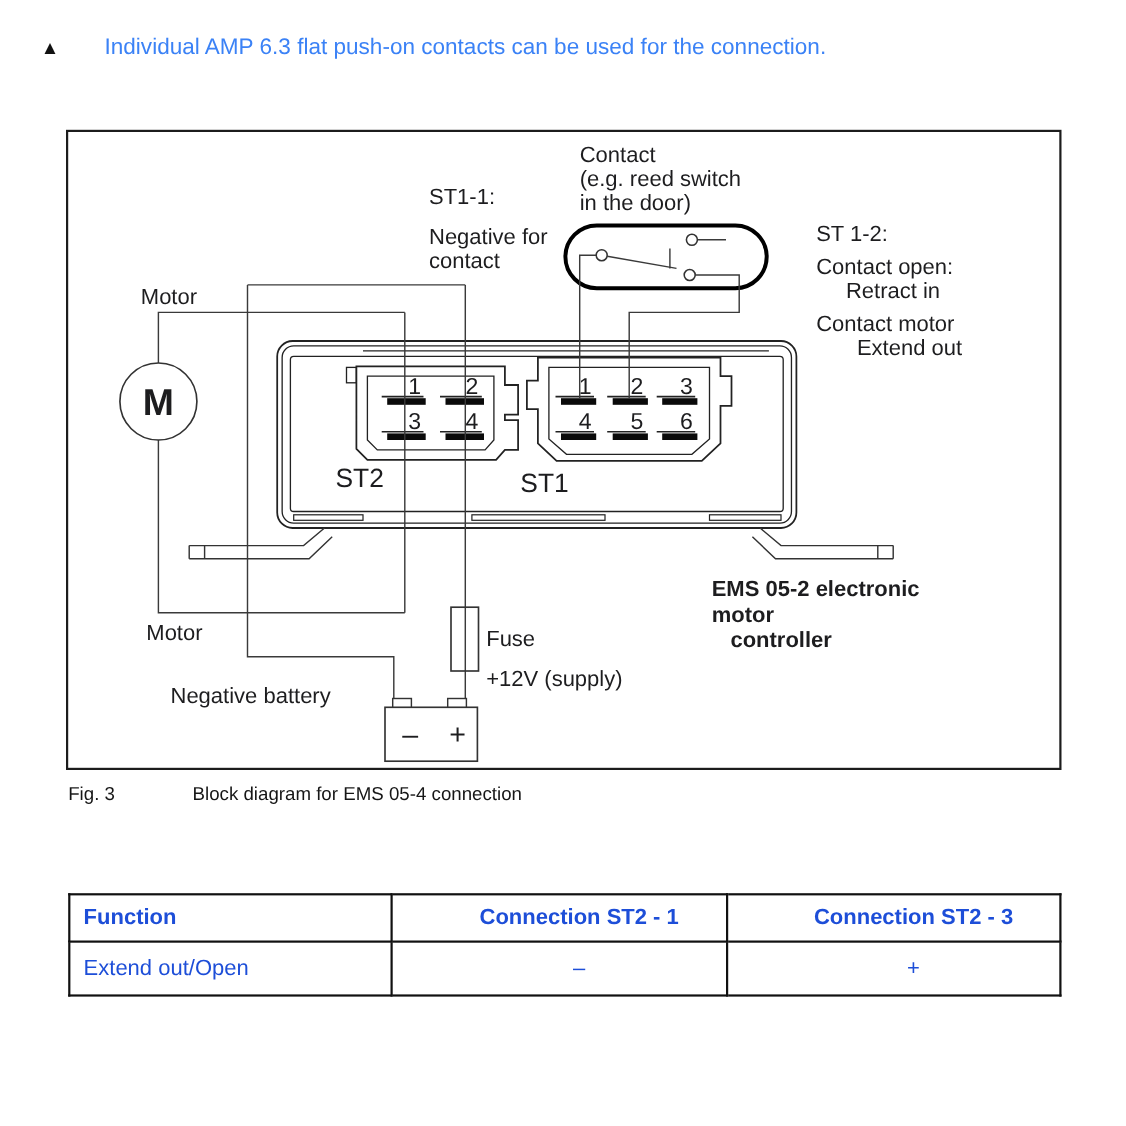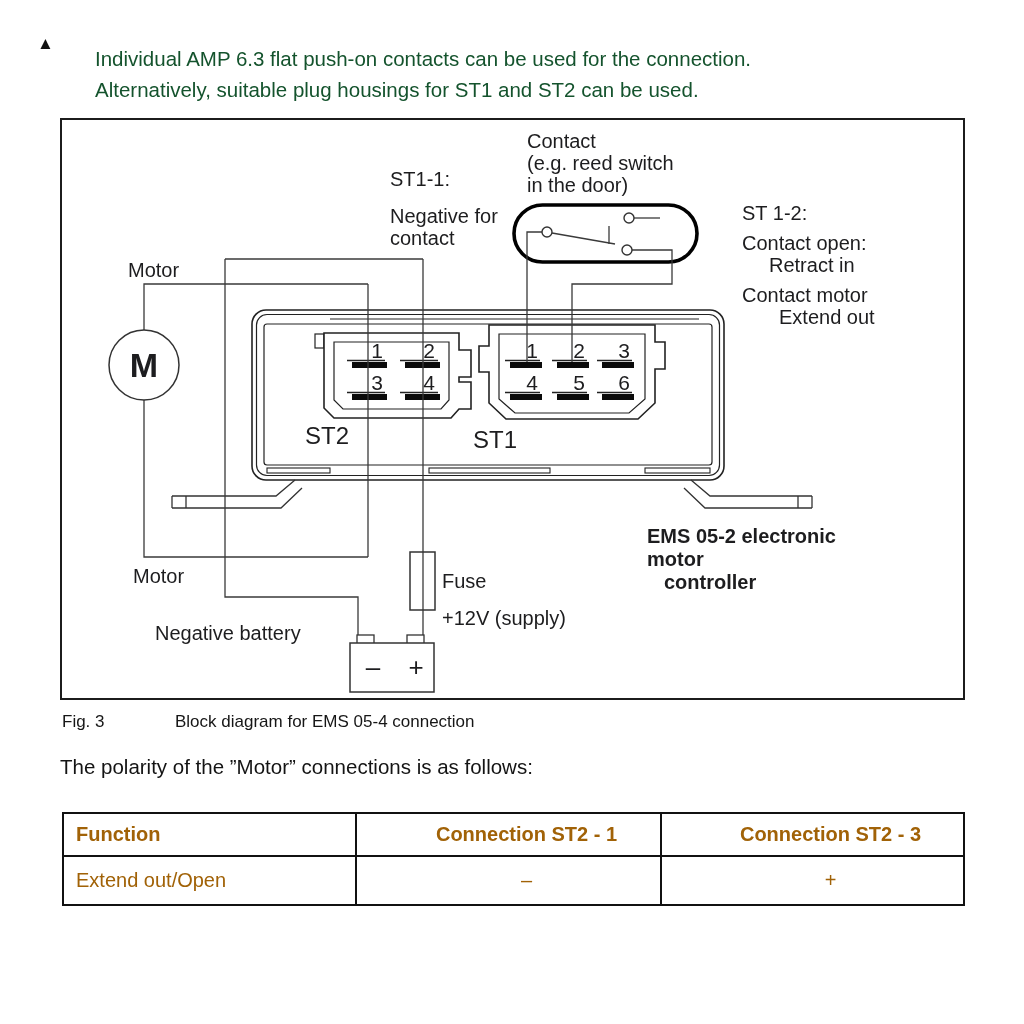--- a/index.html
+++ b/index.html
@@ -1,44 +1,43 @@
 <!DOCTYPE html>
 <html><head>
 <meta charset="utf-8">
 <style>
   html,body{margin:0;padding:0;background:#ffffff;}
   .page{position:relative;width:1024px;height:1024px;background:#fff;
         font-family:"Liberation Sans", sans-serif;color:#1a1a1a;overflow:hidden;}
   .note-bullet{position:absolute;left:37px;top:34px;font-size:17px;color:#111;}
-  .note-line{position:absolute;left:95px;font-size:20.5px;color:#14532d;white-space:nowrap;margin-top:16px;}
+  .note-line{position:absolute;left:95px;font-size:20.5px;color:#3b82f6;white-space:nowrap;}
   .figure{position:absolute;left:60px;top:118px;width:905px;height:582px;
           border:2px solid #1c1c1c;box-sizing:border-box;}
   .figure svg{position:absolute;left:0;top:0;}
   .lbl{position:absolute;font-size:20px;line-height:22px;color:#1d1d1f;white-space:nowrap;}
   .lbl.big{font-size:24px;}
   .lbl.bold{font-weight:bold;line-height:23px;}
   .caption{position:absolute;top:712px;font-size:17px;color:#161616;white-space:nowrap;}
   .para{position:absolute;left:60px;top:755px;font-size:20.5px;color:#141414;white-space:nowrap;}
   .polarity{position:absolute;left:62px;top:812px;}
   table.pol{border-collapse:collapse;width:901px;table-layout:fixed;}
-  table.pol th, table.pol td{border:2px solid #111;font-size:20px;color:#a16207;
+  table.pol th, table.pol td{border:2px solid #111;font-size:20px;color:#1d4ed8;
        height:49px;padding:0;box-sizing:border-box;}
   table.pol th{font-weight:bold;height:43px;}
   table.pol th.fn, table.pol td.fn{text-align:left;padding-left:12px;}
   table.pol th.c, table.pol td.c{text-align:center;padding-left:36px;}
   svg text{font-family:"Liberation Sans", sans-serif;fill:#1d1d1f;}
 </style>
 </head>
 <body>
 
 <div class="page">
 
   <span class="note-bullet">▲</span>
   <div class="note-line" style="top:31px;">Individual AMP 6.3 flat push-on contacts can be used for the connection.</div>
-  <div class="note-line" style="top:62px;">Alternatively, suitable plug housings for ST1 and ST2 can be used.</div>
 
   <div class="figure">
 
     <svg width="901" height="578" viewBox="0 0 901 578">
 
       <g>
         <rect x="190" y="190" width="472" height="170" rx="14" fill="#ffffff" stroke="#222" stroke-width="1.6"></rect>
         <rect x="194.5" y="194.5" width="463" height="161" rx="10.5" fill="none" stroke="#222" stroke-width="1.2"></rect>
         <rect x="202" y="204" width="448" height="141" rx="3" fill="none" stroke="#222" stroke-width="1.2"></rect>
         <line x1="268" y1="199" x2="637" y2="199" stroke="#222" stroke-width="1.2"></line>
@@ -170,21 +169,20 @@
     <div class="lbl big" style="left:411px;top:309px;">ST1</div>
 
     <div class="lbl bold" style="left:585px;top:405px;">EMS 05-2 electronic</div>
     <div class="lbl bold" style="left:585px;top:428px;">motor</div>
     <div class="lbl bold" style="left:585px;top:451px;margin-left:17px;">controller</div>
   </div>
 
   <div class="caption" style="left:62px;">Fig. 3</div>
   <div class="caption" style="left:175px;">Block diagram for EMS 05-4 connection</div>
 
-  <div class="para">The polarity of the ”Motor” connections is as follows:</div>
 
   <div class="polarity">
     <table class="pol">
       <colgroup>
           <col style="width:293px;">
           <col style="width:305px;">
           <col style="width:303px;">
         </colgroup>
       <tbody>
           <tr>

